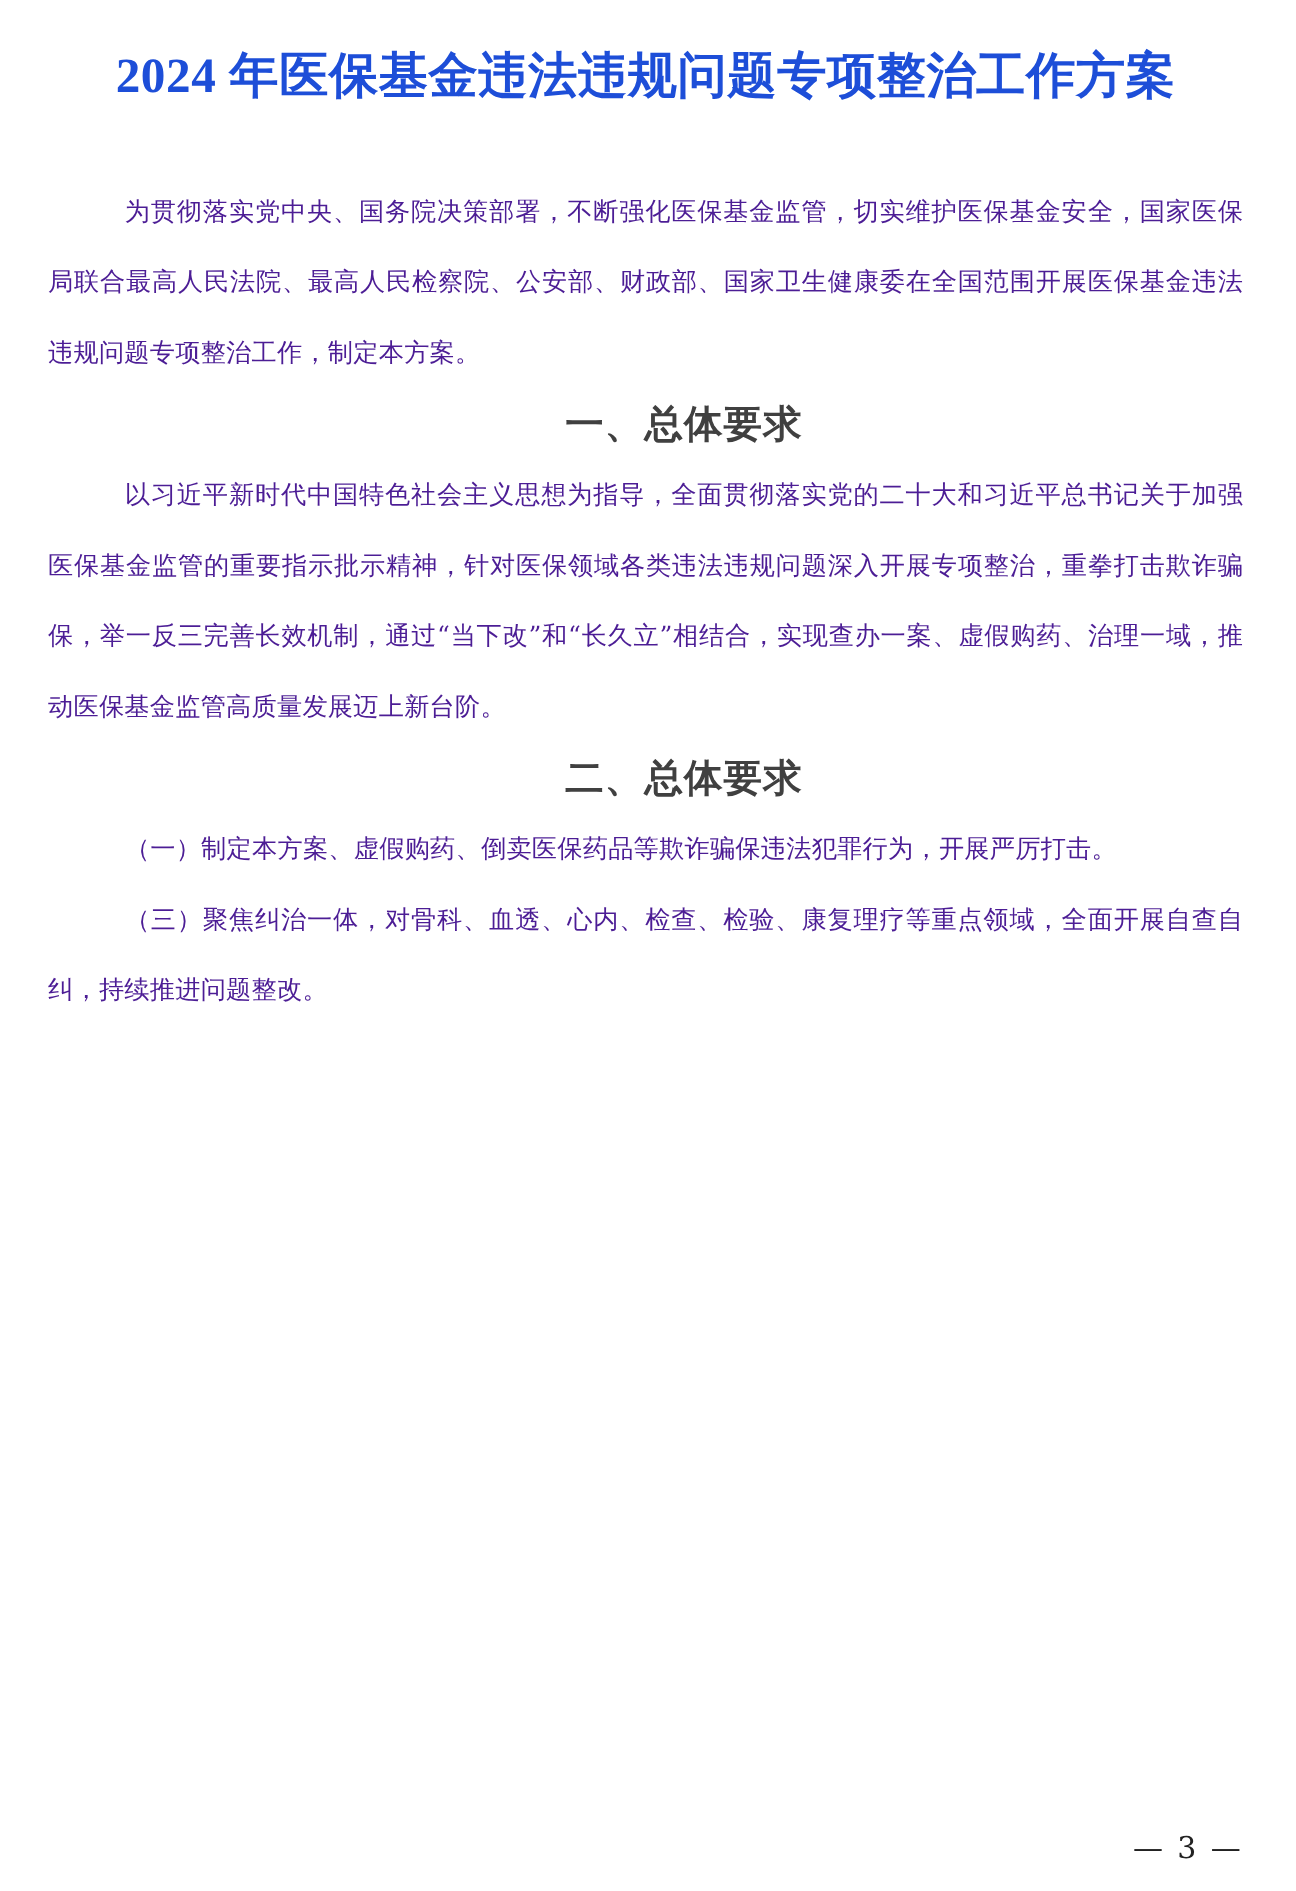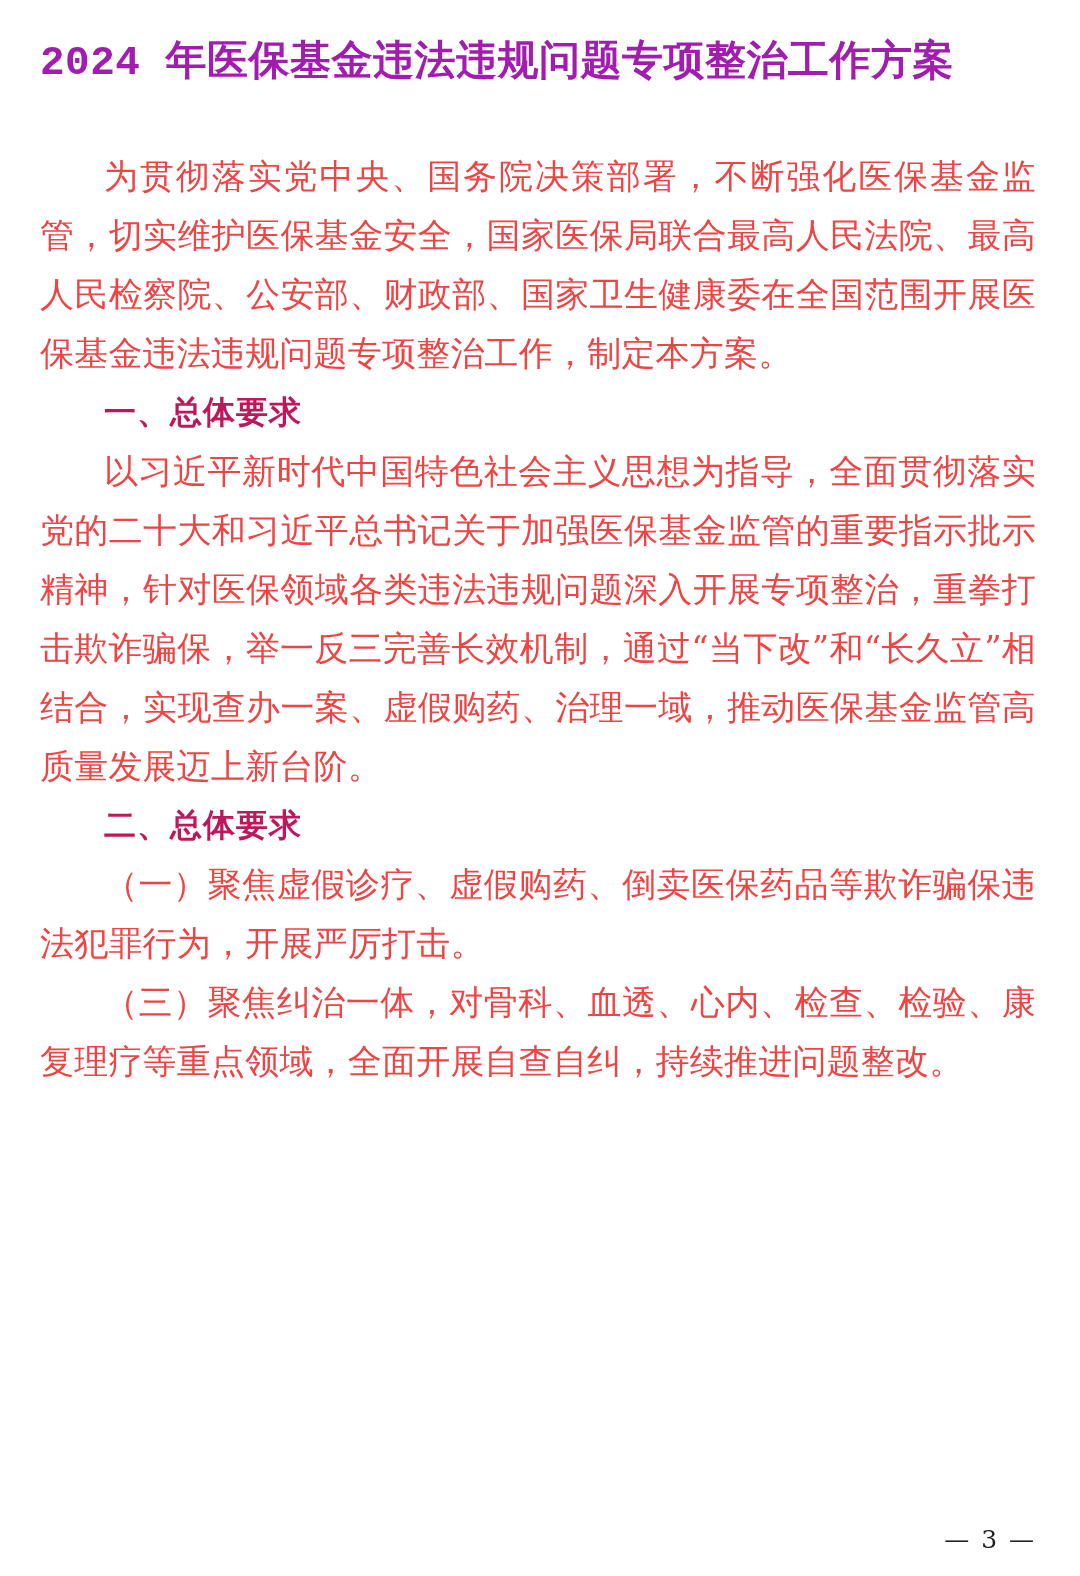--- a/index.html
+++ b/index.html
@@ -18,54 +18,55 @@
   .page {
     position: absolute;
     left: 0;
     top: 0;
     width: 1080px;
     height: 1576px;
     box-sizing: border-box;
     padding: 30px 44px 0 40px;
   }
   .doc-title {
-    font-family: Liberation Mono, monospace;
+    font-family: Liberation Serif, serif;
     font-weight: bold;
     font-size: 41px;
     line-height: 1.25;
     letter-spacing: 0.5px;
-    text-align: left;
-    color: #a21caf;
+    text-align: center;
+    color: #1d4ed8;
     margin: 8px 0 0 0;
     white-space: nowrap;
   }
   .body-block {
     margin-top: 58px;
   }
   p.para {
-    font-size: 34px;
+    font-size: 21px;
     line-height: 59px;
     text-align: justify;
     text-align-last: left;
     text-justify: inter-ideograph;
     margin: 0 0 0 0;
     letter-spacing: 0.2px;
-    color: #ef4444;
+    color: #4c1d95;
   }
   p.indent {
     text-indent: 64px;
   }
   h2.section {
     font-size: 32px;
     line-height: 59px;
     font-weight: bold;
     margin: 0;
     text-indent: 64px;
     letter-spacing: 1px;
-    color: #be185d;
+    color: #404040;
+    text-align: center;
   }
   .page-number {
     position: absolute;
     left: 0;
     right: 44px;
     bottom: 22px;
     text-align: right;
     font-size: 25px;
     color: #222222;
     letter-spacing: 2px;
@@ -76,18 +77,18 @@
 
 <div class="page">
 
   <h1 class="doc-title">2024 年医保基金违法违规问题专项整治工作方案</h1>
 
   <div class="body-block">
     <p class="para indent">为贯彻落实党中央、国务院决策部署，不断强化医保基金监管，切实维护医保基金安全，国家医保局联合最高人民法院、最高人民检察院、公安部、财政部、国家卫生健康委在全国范围开展医保基金违法违规问题专项整治工作，制定本方案。</p>
     <h2 class="section">一、总体要求</h2>
     <p class="para indent">以习近平新时代中国特色社会主义思想为指导，全面贯彻落实党的二十大和习近平总书记关于加强医保基金监管的重要指示批示精神，针对医保领域各类违法违规问题深入开展专项整治，重拳打击欺诈骗保，举一反三完善长效机制，通过“当下改”和“长久立”相结合，实现查办一案、虚假购药、治理一域，推动医保基金监管高质量发展迈上新台阶。</p>
     <h2 class="section">二、总体要求</h2>
-    <p class="para indent">（一）聚焦虚假诊疗、虚假购药、倒卖医保药品等欺诈骗保违法犯罪行为，开展严厉打击。</p>
+    <p class="para indent">（一）制定本方案、虚假购药、倒卖医保药品等欺诈骗保违法犯罪行为，开展严厉打击。</p>
     <p class="para indent">（三）聚焦纠治一体，对骨科、血透、心内、检查、检验、康复理疗等重点领域，全面开展自查自纠，持续推进问题整改。</p>
   </div>
 
   <div class="page-number">— 3 —</div>
 </div>
 
 </body></html>

